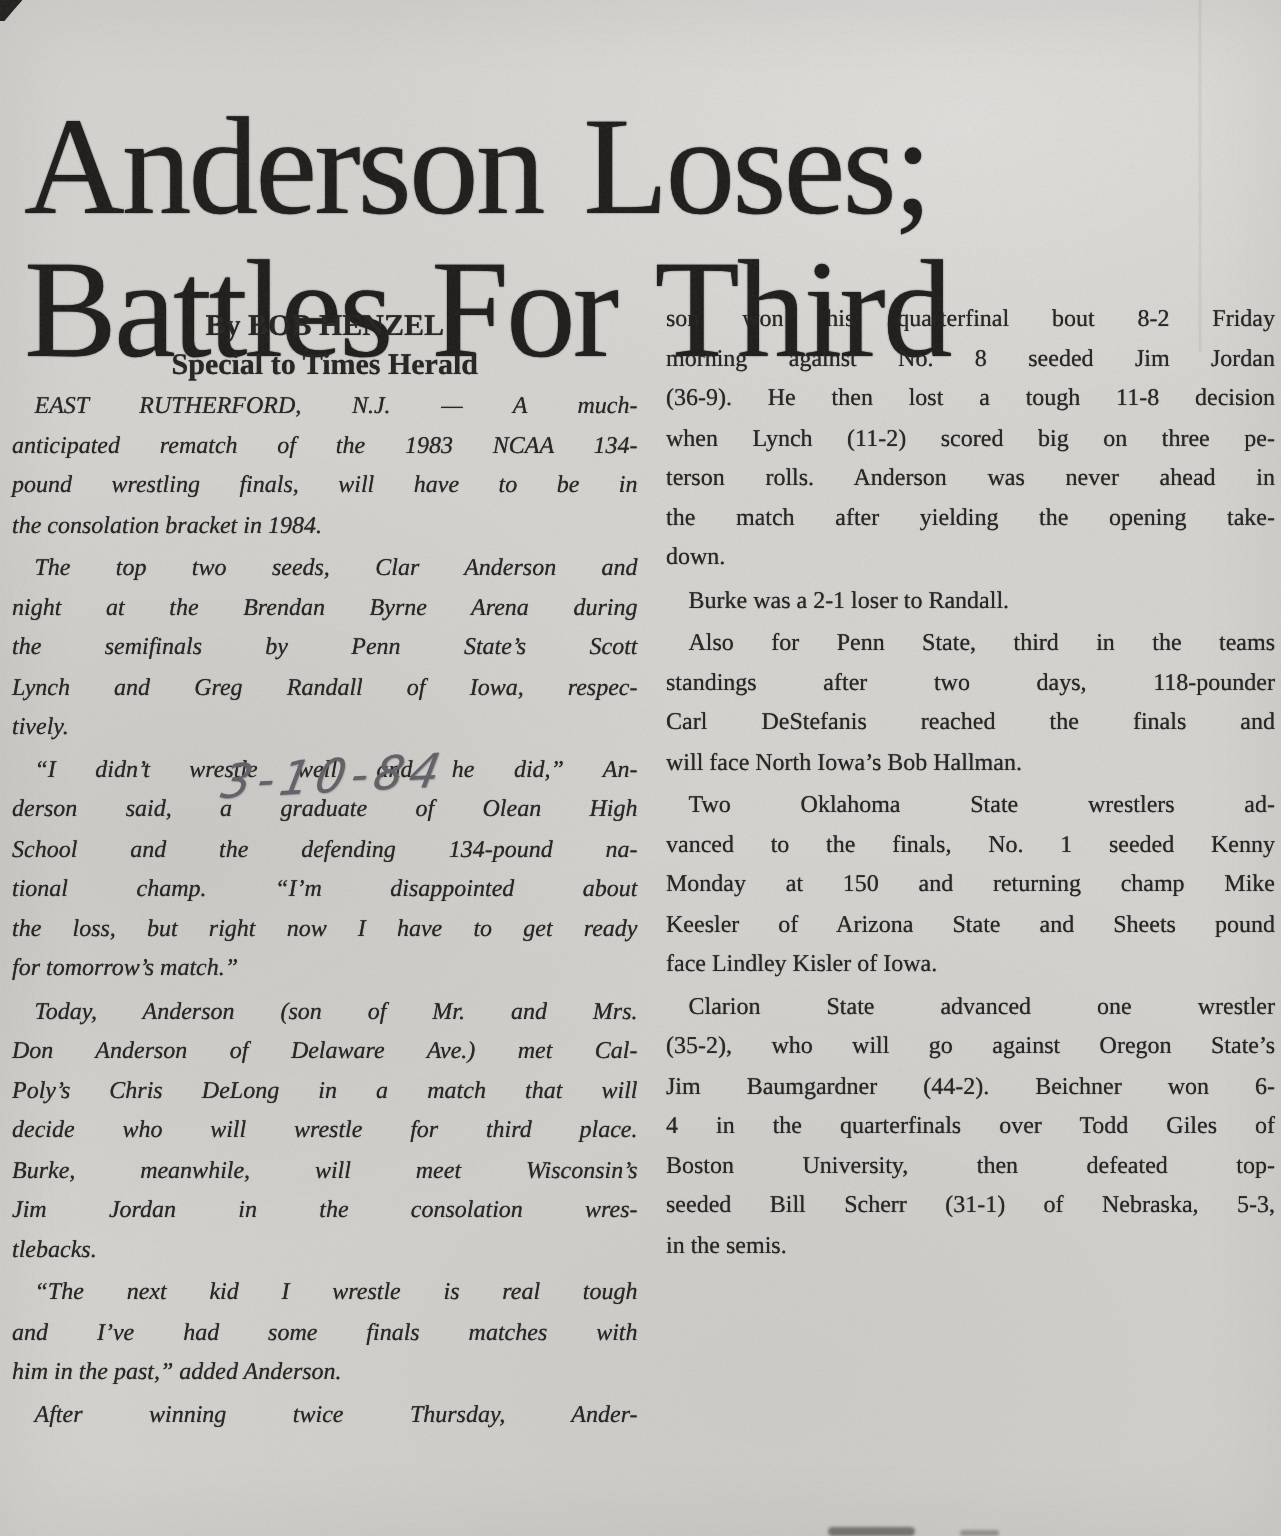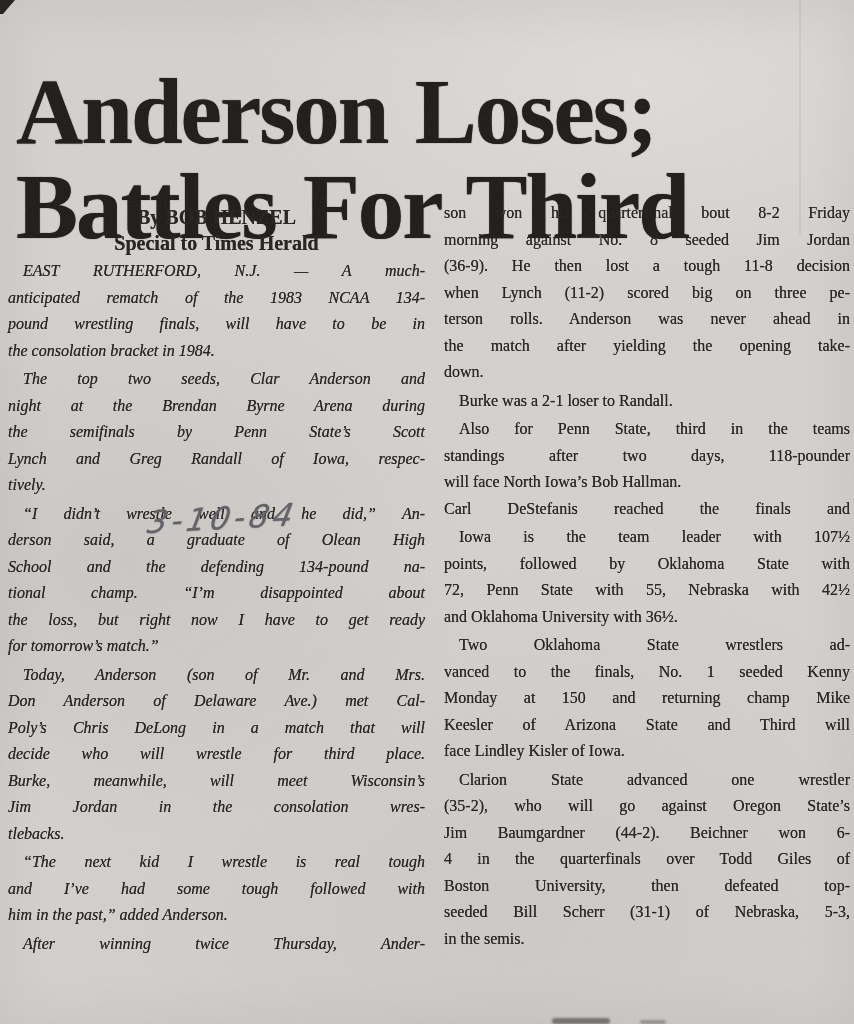--- a/index.html
+++ b/index.html
@@ -17,21 +17,21 @@
     box-shadow: inset 0 0 60px rgba(0,0,0,0.07);
     font-family: "Liberation Serif", serif;
     color: var(--ink, #1d1c1a);
   }
   .grain {
     position: absolute; inset: 0; width: 100%; height: 100%;
     opacity: 0.55; pointer-events: none; z-index: 5;
   }
   .headline {
     position: absolute; left: 16px; top: 2px; width: 838px;
-    font-weight: bold; font-size: 93px; line-height: 95px;
+    font-weight: normal; font-size: 93px; line-height: 95px;
     letter-spacing: -2px; word-spacing: 6px;
     color: #161513;
     text-shadow: 0 0 1px rgba(20,19,17,0.9);
     z-index: 2;
   }
   .col {
     position: absolute; z-index: 2;
     font-size: 16px; line-height: 26.5px;
     text-shadow: 0 0 0.6px rgba(25,24,22,0.85);
   }
@@ -119,21 +119,21 @@
         <div class="line ind">Today, Anderson (son of Mr. and Mrs.</div>
         <div class="line">Don Anderson of Delaware Ave.) met Cal-</div>
         <div class="line">Poly’s Chris DeLong in a match that will</div>
         <div class="line">decide who will wrestle for third place.</div>
         <div class="line">Burke, meanwhile, will meet Wisconsin’s</div>
         <div class="line">Jim Jordan in the consolation wres-</div>
         <div class="line last">tlebacks.</div>
       </div>
       <div class="para">
         <div class="line ind">“The next kid I wrestle is real tough</div>
-        <div class="line">and I’ve had some tough followed with</div>
+        <div class="line">and I’ve had some finals matches with</div>
         <div class="line last">him in the past,” added Anderson.</div>
       </div>
       <div class="para">
         <div class="line ind">After winning twice Thursday, Ander-</div>
       </div>
     </div>
   <div class="col col-right">
       <div class="para">
         <div class="line">son won his quarterfinal bout 8-2 Friday</div>
         <div class="line">morning against No. 8 seeded Jim Jordan</div>
@@ -142,34 +142,28 @@
         <div class="line">terson rolls. Anderson was never ahead in</div>
         <div class="line">the match after yielding the opening take-</div>
         <div class="line last">down.</div>
       </div>
       <div class="para">
         <div class="line last ind">Burke was a 2-1 loser to Randall.</div>
       </div>
       <div class="para">
         <div class="line ind">Also for Penn State, third in the teams</div>
         <div class="line">standings after two days, 118-pounder</div>
+        <div class="line">Carl DeStefanis reached the finals and</div>
         <div class="line last">will face North Iowa’s Bob Hallman.</div>
-        <div class="line">Carl DeStefanis reached the finals and</div>
-      </div>
-      <div class="para">
-        <div class="line ind">Iowa is the team leader with 107½</div>
-        <div class="line">points, followed by Oklahoma State with</div>
-        <div class="line">72, Penn State with 55, Nebraska with 42½</div>
-        <div class="line last">and Oklahoma University with 36½.</div>
       </div>
       <div class="para">
         <div class="line ind">Two Oklahoma State wrestlers ad-</div>
         <div class="line">vanced to the finals, No. 1 seeded Kenny</div>
         <div class="line">Monday at 150 and returning champ Mike</div>
-        <div class="line">Keesler of Arizona State and Third will</div>
+        <div class="line">Keesler of Arizona State and Sheets pound</div>
         <div class="line last">face Lindley Kisler of Iowa.</div>
       </div>
       <div class="para">
         <div class="line ind">Clarion State advanced one wrestler</div>
         <div class="line">(35-2), who will go against Oregon State’s</div>
         <div class="line">Jim Baumgardner (44-2). Beichner won 6-</div>
         <div class="line">4 in the quarterfinals over Todd Giles of</div>
         <div class="line">Boston University, then defeated top-</div>
         <div class="line">seeded Bill Scherr (31-1) of Nebraska, 5-3,</div>
         <div class="line last">in the semis.</div>

